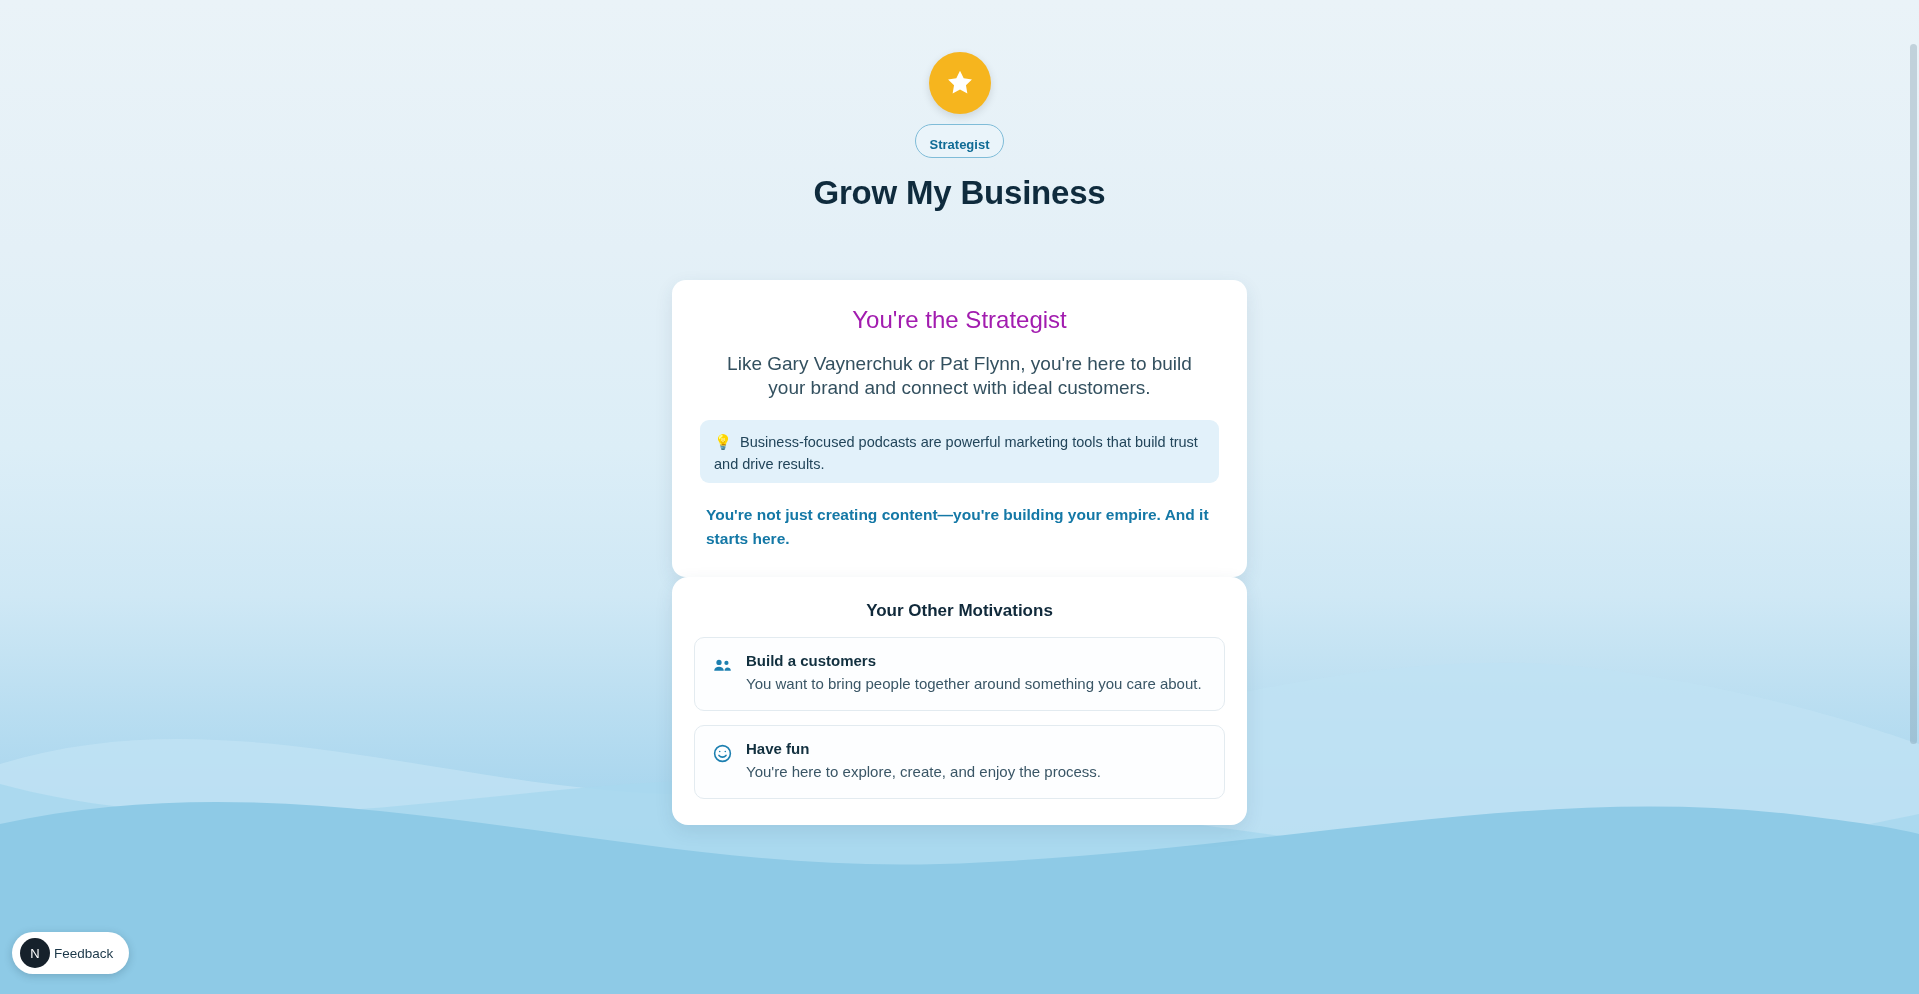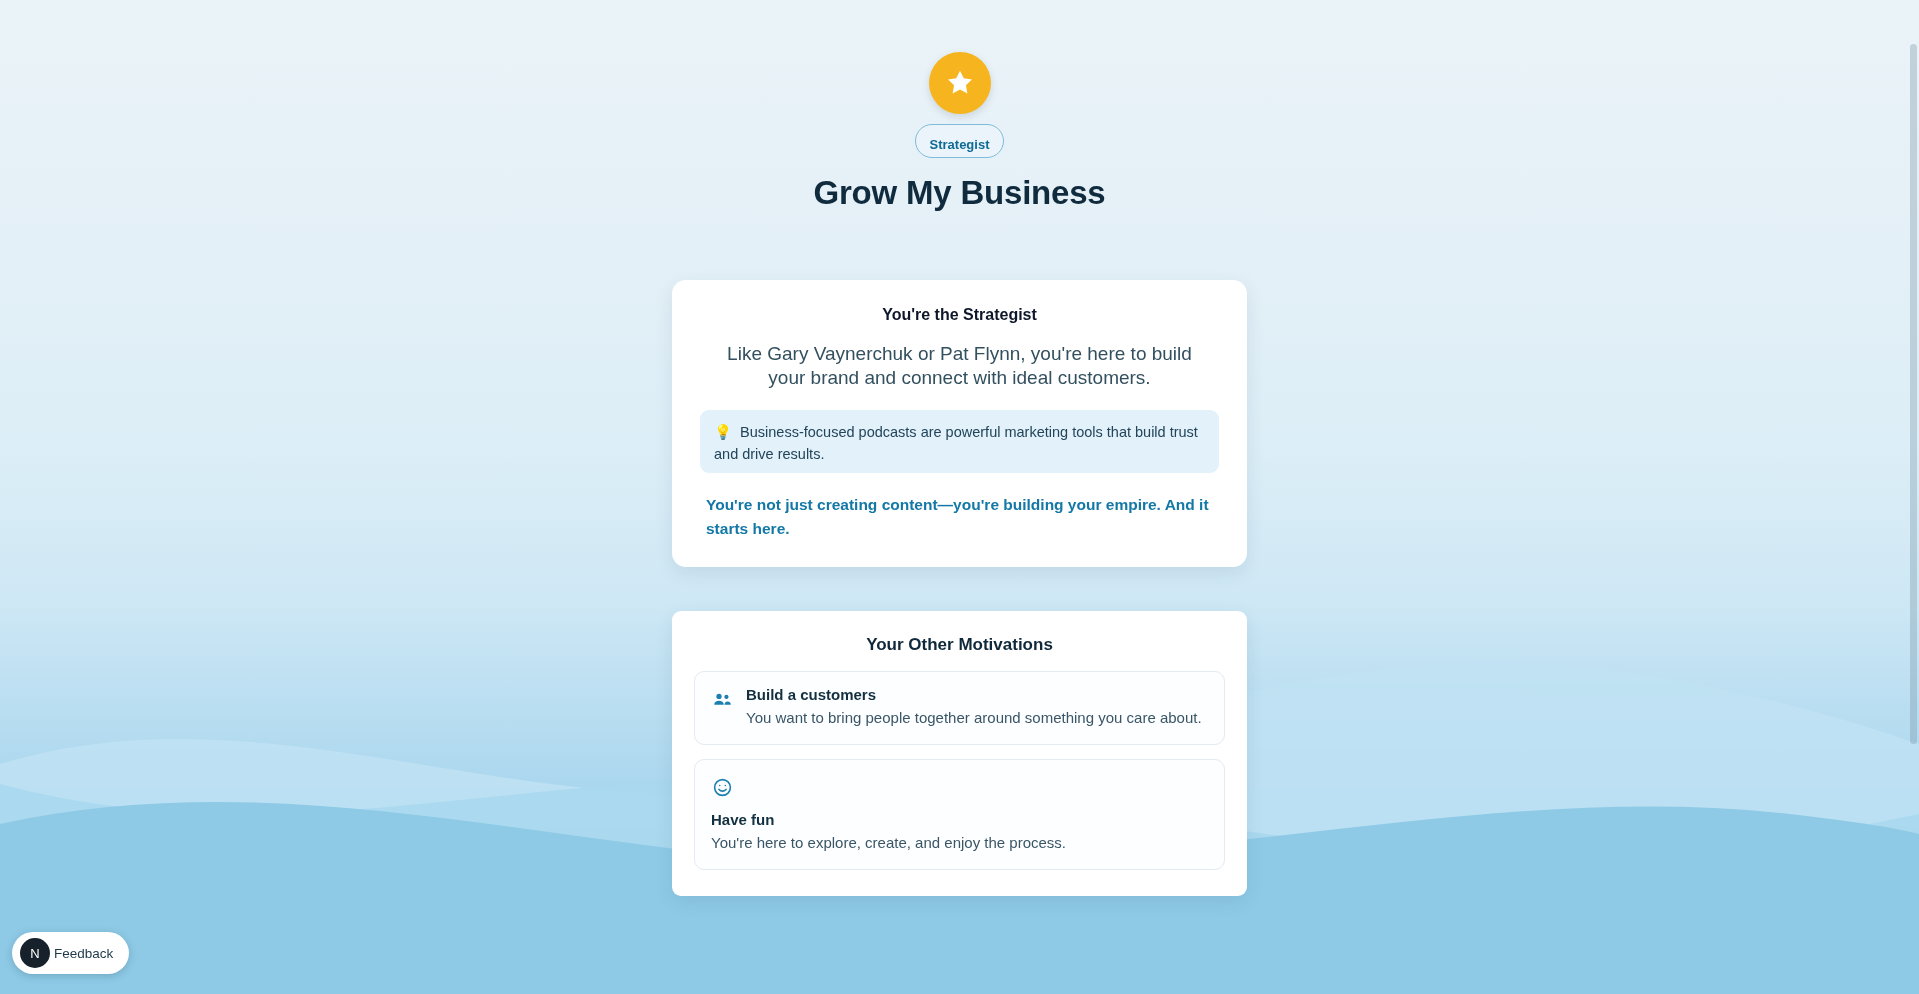--- a/index.html
+++ b/index.html
@@ -99,23 +99,23 @@
     width: 575px;
     background: #ffffff;
     border-radius: 14px;
     box-shadow: 0 6px 18px rgba(35,70,95,0.10);
     padding: 22px 28px 26px;
     box-sizing: border-box;
   }
 
   .card-title {
     text-align: center;
-    font-size: 16px;
-    font-weight: 700;
-    color: #0f172a;
+    font-size: 24px;
+    font-weight: 400;
+    color: #a21caf;
     margin: 4px 0 18px;
   }
 
   .card-desc {
     text-align: center;
     font-size: 19px;
     line-height: 24px;
     color: #33505f;
     margin: 0 8px 20px;
   }
@@ -147,24 +147,23 @@
     border-radius: 999px;
     padding: 13px 29px;
     font-size: 14.5px;
     font-weight: 700;
     font-family: "Liberation Sans", sans-serif;
     cursor: pointer;
     box-shadow: 0 3px 8px rgba(11,111,153,0.28);
   }
 
   .motivations-card {
-    margin-top: 44px;
     width: 575px;
     background: #ffffff;
-    border-radius: 9px;
+    border-radius: 16px;
     box-shadow: 0 6px 18px rgba(35,70,95,0.10);
     padding: 22px 22px 26px;
     box-sizing: border-box;
   }
 
   .motivations-title {
     text-align: center;
     font-size: 17px;
     font-weight: 700;
     color: #10293a;
@@ -174,21 +173,21 @@
   .motivation-item {
     display: flex;
     align-items: flex-start;
     gap: 13px;
     border: 1px solid #e3ebf0;
     border-radius: 10px;
     background: #fdfeff;
     padding: 14px 16px 15px;
     margin-bottom: 14px;
   }
-  .motivation-item:last-child { margin-bottom: 0; flex-direction: column; }
+  .motivation-item:last-child { margin-bottom: 0; }
 
   .motivation-icon {
     flex: 0 0 auto;
     width: 22px;
     height: 22px;
     margin-top: 2px;
     display: flex;
     align-items: center;
     justify-content: center;
   }

